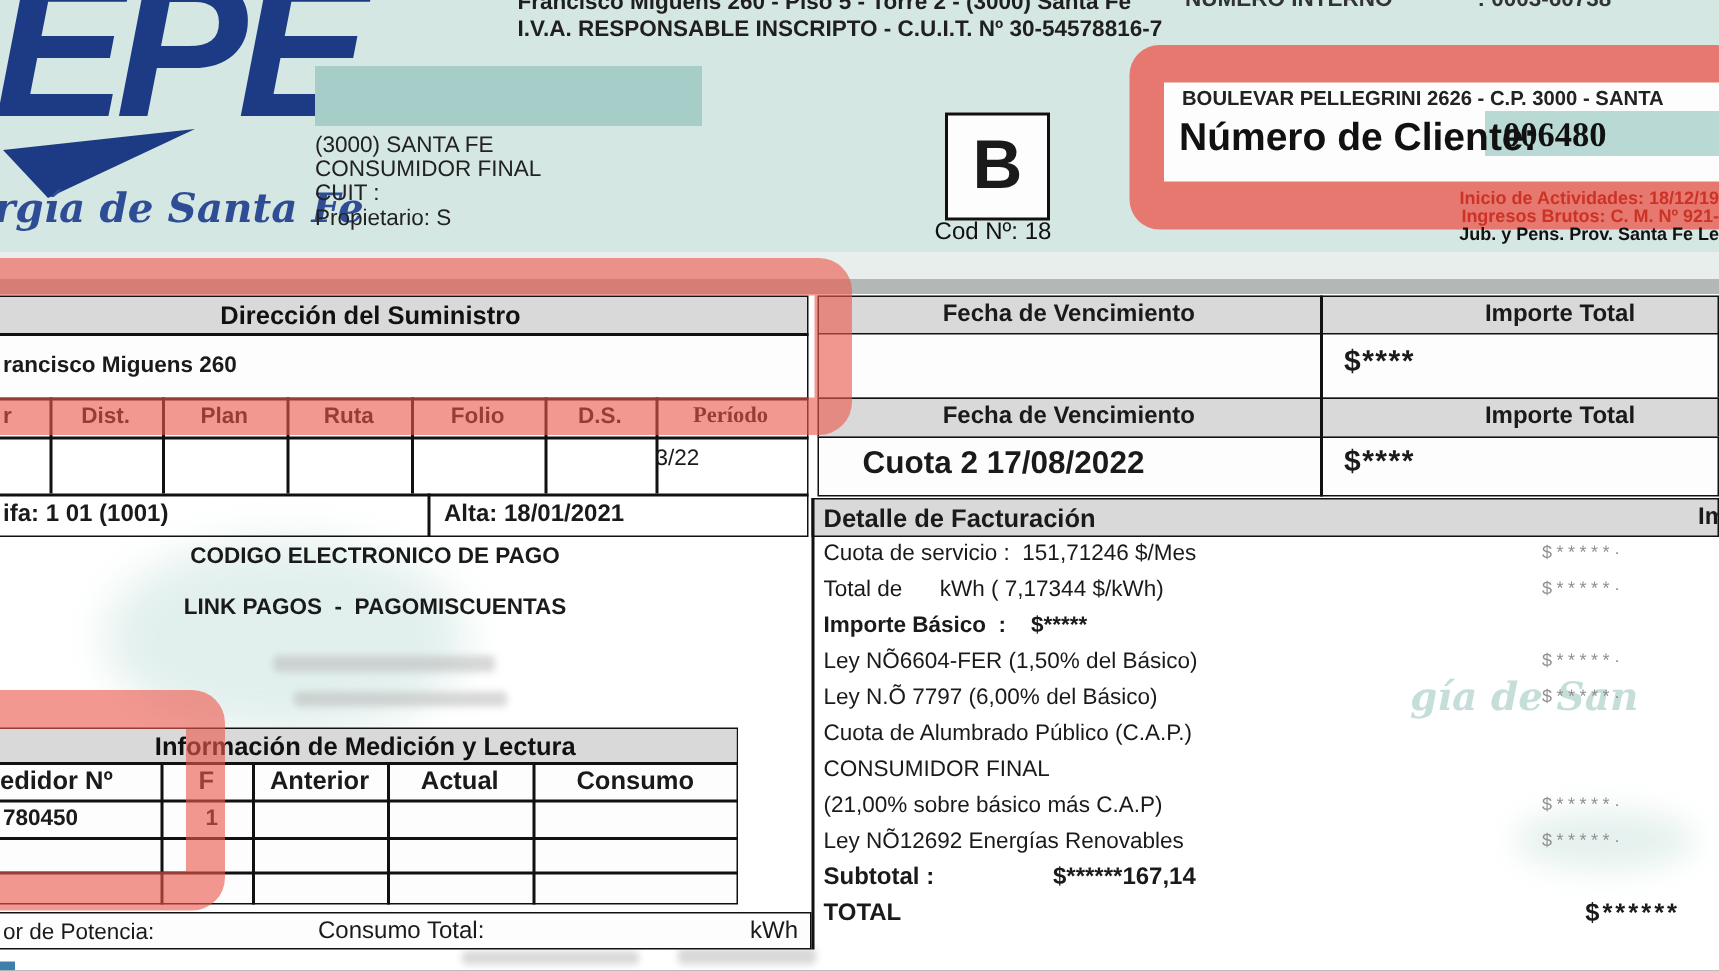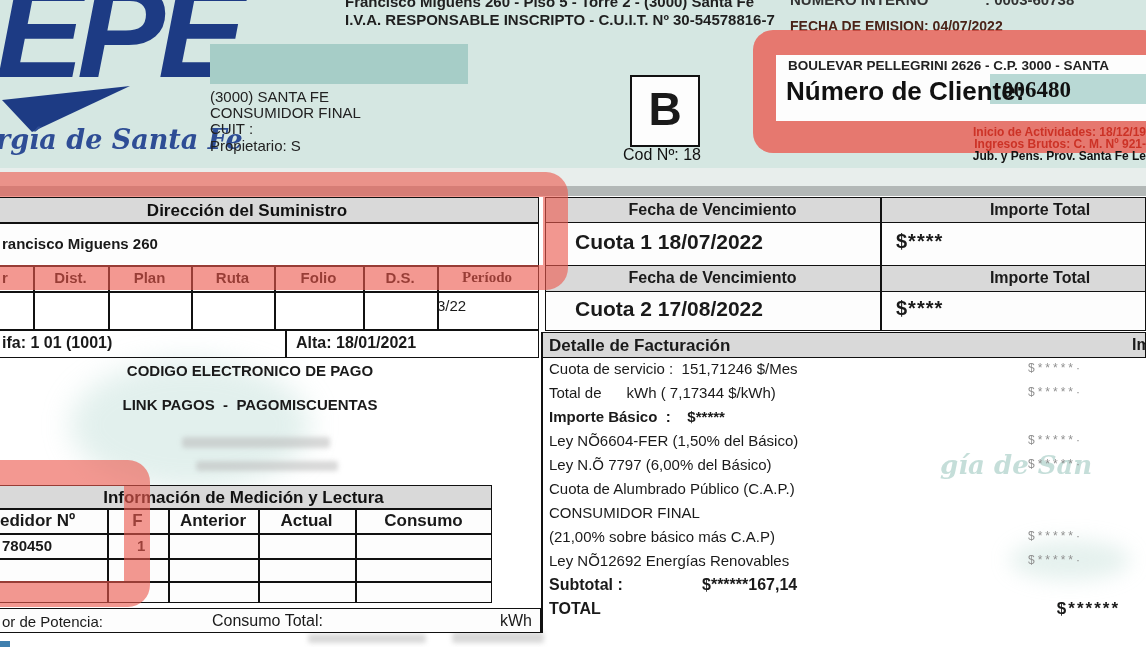--- a/index.html
+++ b/index.html
@@ -77,21 +77,20 @@
   <div class="abs cust" style="top:88px">(3000) SANTA FE</div>
   <div class="abs cust" style="top:104px">CONSUMIDOR FINAL</div>
   <div class="abs cust" style="top:120px">CUIT :</div>
   <div class="abs cust" style="top:137px">Propietario: S</div>
 
   <div class="abs bbox">B</div>
   <div class="abs codn">Cod Nº: 18</div>
 
   <div class="abs nint">NUMERO INTERNO</div>
   <div class="abs nintv">: 0003-60738</div>
-  <div class="abs femis">FECHA DE EMISION: 04/07/2022</div>
 
   <div class="abs ann1"></div>
   <div class="abs whitebox"></div>
   <div class="abs blvd">BOULEVAR PELLEGRINI 2626 - C.P. 3000 - SANTA</div>
   <div class="abs ncli-hl"></div>
   <div class="abs ncli">Número de Cliente:</div>
   <div class="abs ncliv">006480</div>
   <div class="abs smallr" style="top:125px">Inicio de Actividades: 18/12/19</div>
   <div class="abs smallr" style="top:137px">Ingresos Brutos: C. M. Nº 921-</div>
   <div class="abs smallk" style="top:149px">Jub. y Pens. Prov. Santa Fe Le</div>
@@ -163,21 +162,20 @@
   <div class="abs" style="left:212px;top:612px;font-size:16px;">Consumo Total:</div>
   <div class="abs" style="left:460px;top:612px;width:72px;text-align:right;font-size:16px;">kWh</div>
 
   <div class="abs box gray" style="left:545px;top:197px;width:601px;height:26px;"></div>
   <div class="abs box white" style="left:545px;top:222px;width:601px;height:44px;"></div>
   <div class="abs box gray" style="left:545px;top:265px;width:601px;height:27px;"></div>
   <div class="abs box white" style="left:545px;top:291px;width:601px;height:40px;"></div>
   <div class="abs vline" style="left:880px;top:197px;height:134px;"></div>
   <div class="abs b" style="left:545px;top:201px;width:335px;text-align:center;font-size:16px;">Fecha de Vencimiento</div>
   <div class="abs b" style="left:940px;top:201px;width:200px;text-align:center;font-size:16px;">Importe Total</div>
-  <div class="abs b" style="left:575px;top:230px;font-size:21px;">Cuota 1 18/07/2022</div>
   <div class="abs b" style="left:896px;top:230px;font-size:20px;letter-spacing:1px;">$****</div>
   <div class="abs b" style="left:545px;top:269px;width:335px;text-align:center;font-size:16px;">Fecha de Vencimiento</div>
   <div class="abs b" style="left:940px;top:269px;width:200px;text-align:center;font-size:16px;">Importe Total</div>
   <div class="abs b" style="left:575px;top:297px;font-size:21px;">Cuota 2 17/08/2022</div>
   <div class="abs b" style="left:896px;top:297px;font-size:20px;letter-spacing:1px;">$****</div>
 
   <div class="abs box gray" style="left:541px;top:332px;width:605px;height:26px;"></div>
   <div class="abs vline" style="left:541px;top:332px;height:301px;"></div>
   <div class="abs b" style="left:549px;top:336px;font-size:17px;">Detalle de Facturación</div>
   <div class="abs b" style="left:1132px;top:336px;font-size:16px;">Im</div>

